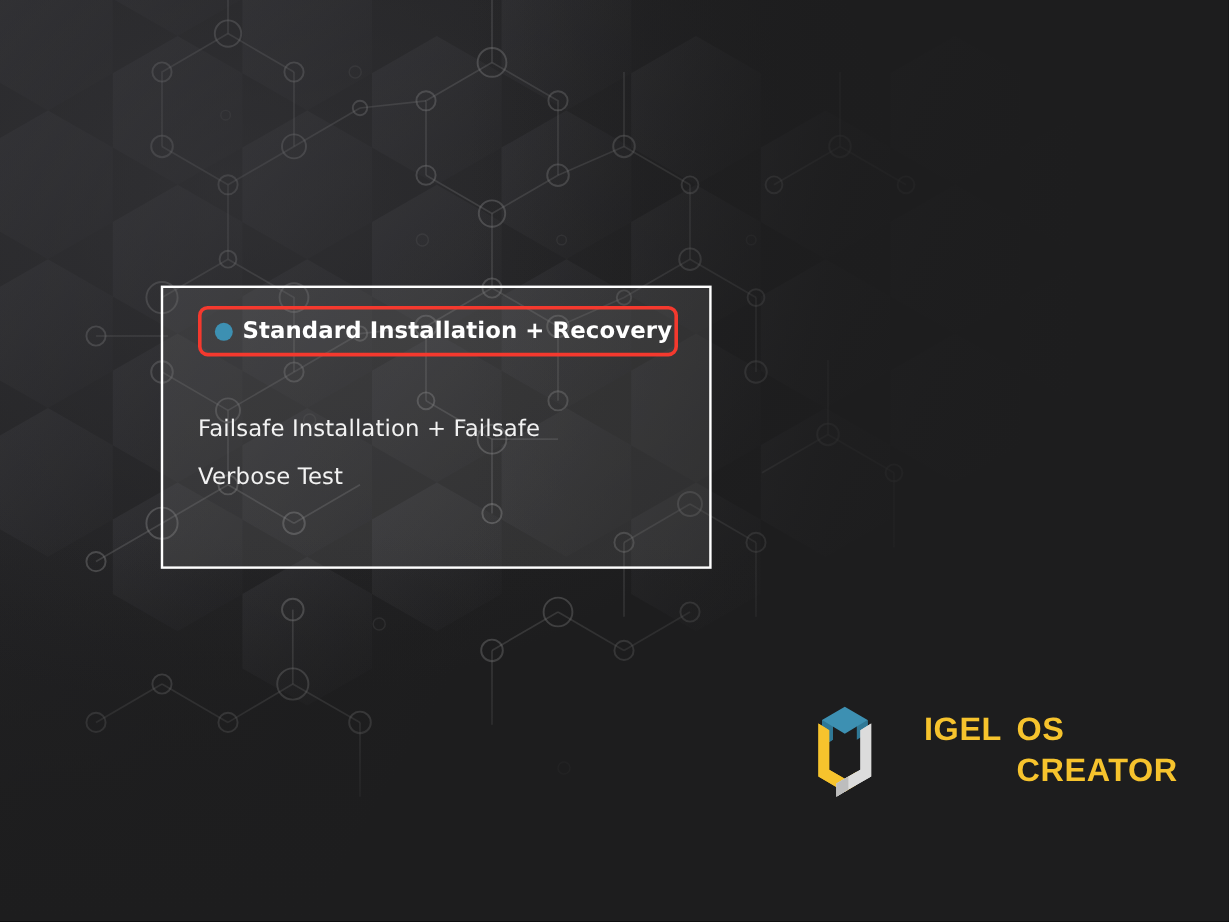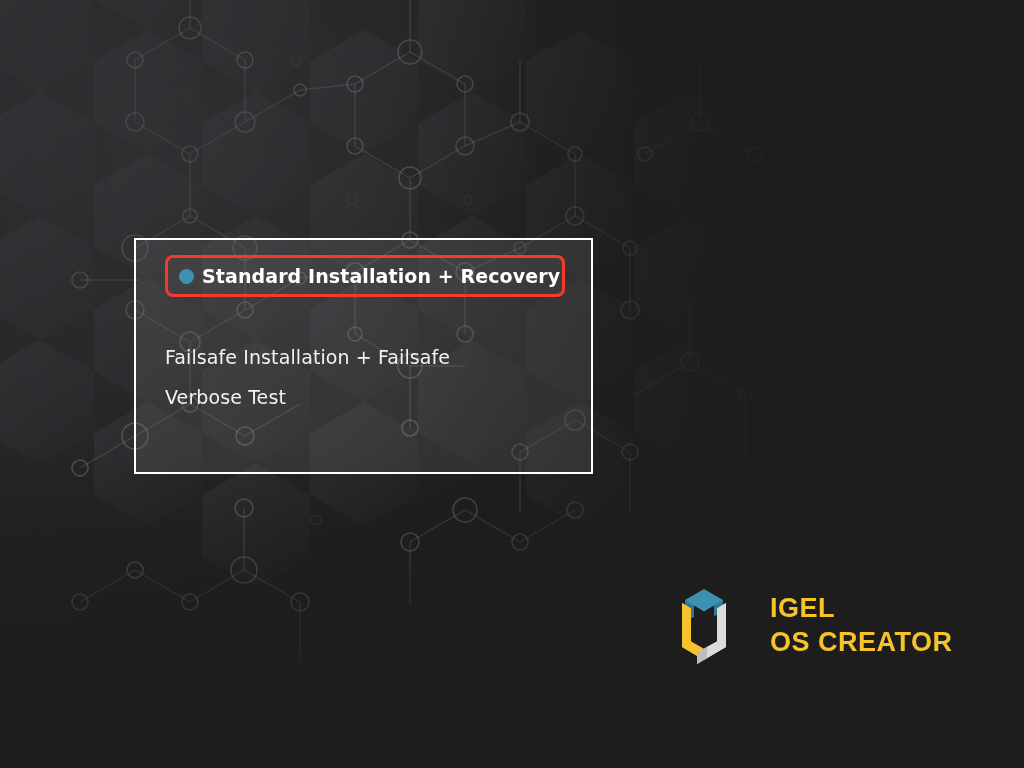--- a/index.html
+++ b/index.html
@@ -115,38 +115,39 @@
     align-items: center;
   }
   #logo-mark {
     width: 84px;
     height: 86px;
     flex: 0 0 auto;
   }
   #logo-text {
     margin-left: 24px;
     display: flex;
-    flex-direction: column;
+    flex-direction: row;
     justify-content: space-between;
   }
   #logo-text .line1 {
     color: #f6c32d;
     font-family: "Liberation Sans", sans-serif;
     font-weight: bold;
     font-size: 27px;
     letter-spacing: 0.5px;
     line-height: 1.25;
   }
   #logo-text .line2 {
     color: #f6c32d;
     font-family: "Liberation Sans", sans-serif;
     font-weight: bold;
     font-size: 27px;
     letter-spacing: 0.5px;
     line-height: 1.25;
+    margin-left: 12px;
   }
 </style>
 </head>
 <body>
 
 <div id="screen">
 
   <svg id="bg-art" viewBox="0 0 1024 768" width="1024" height="768" aria-hidden="true">
     <defs>
 

